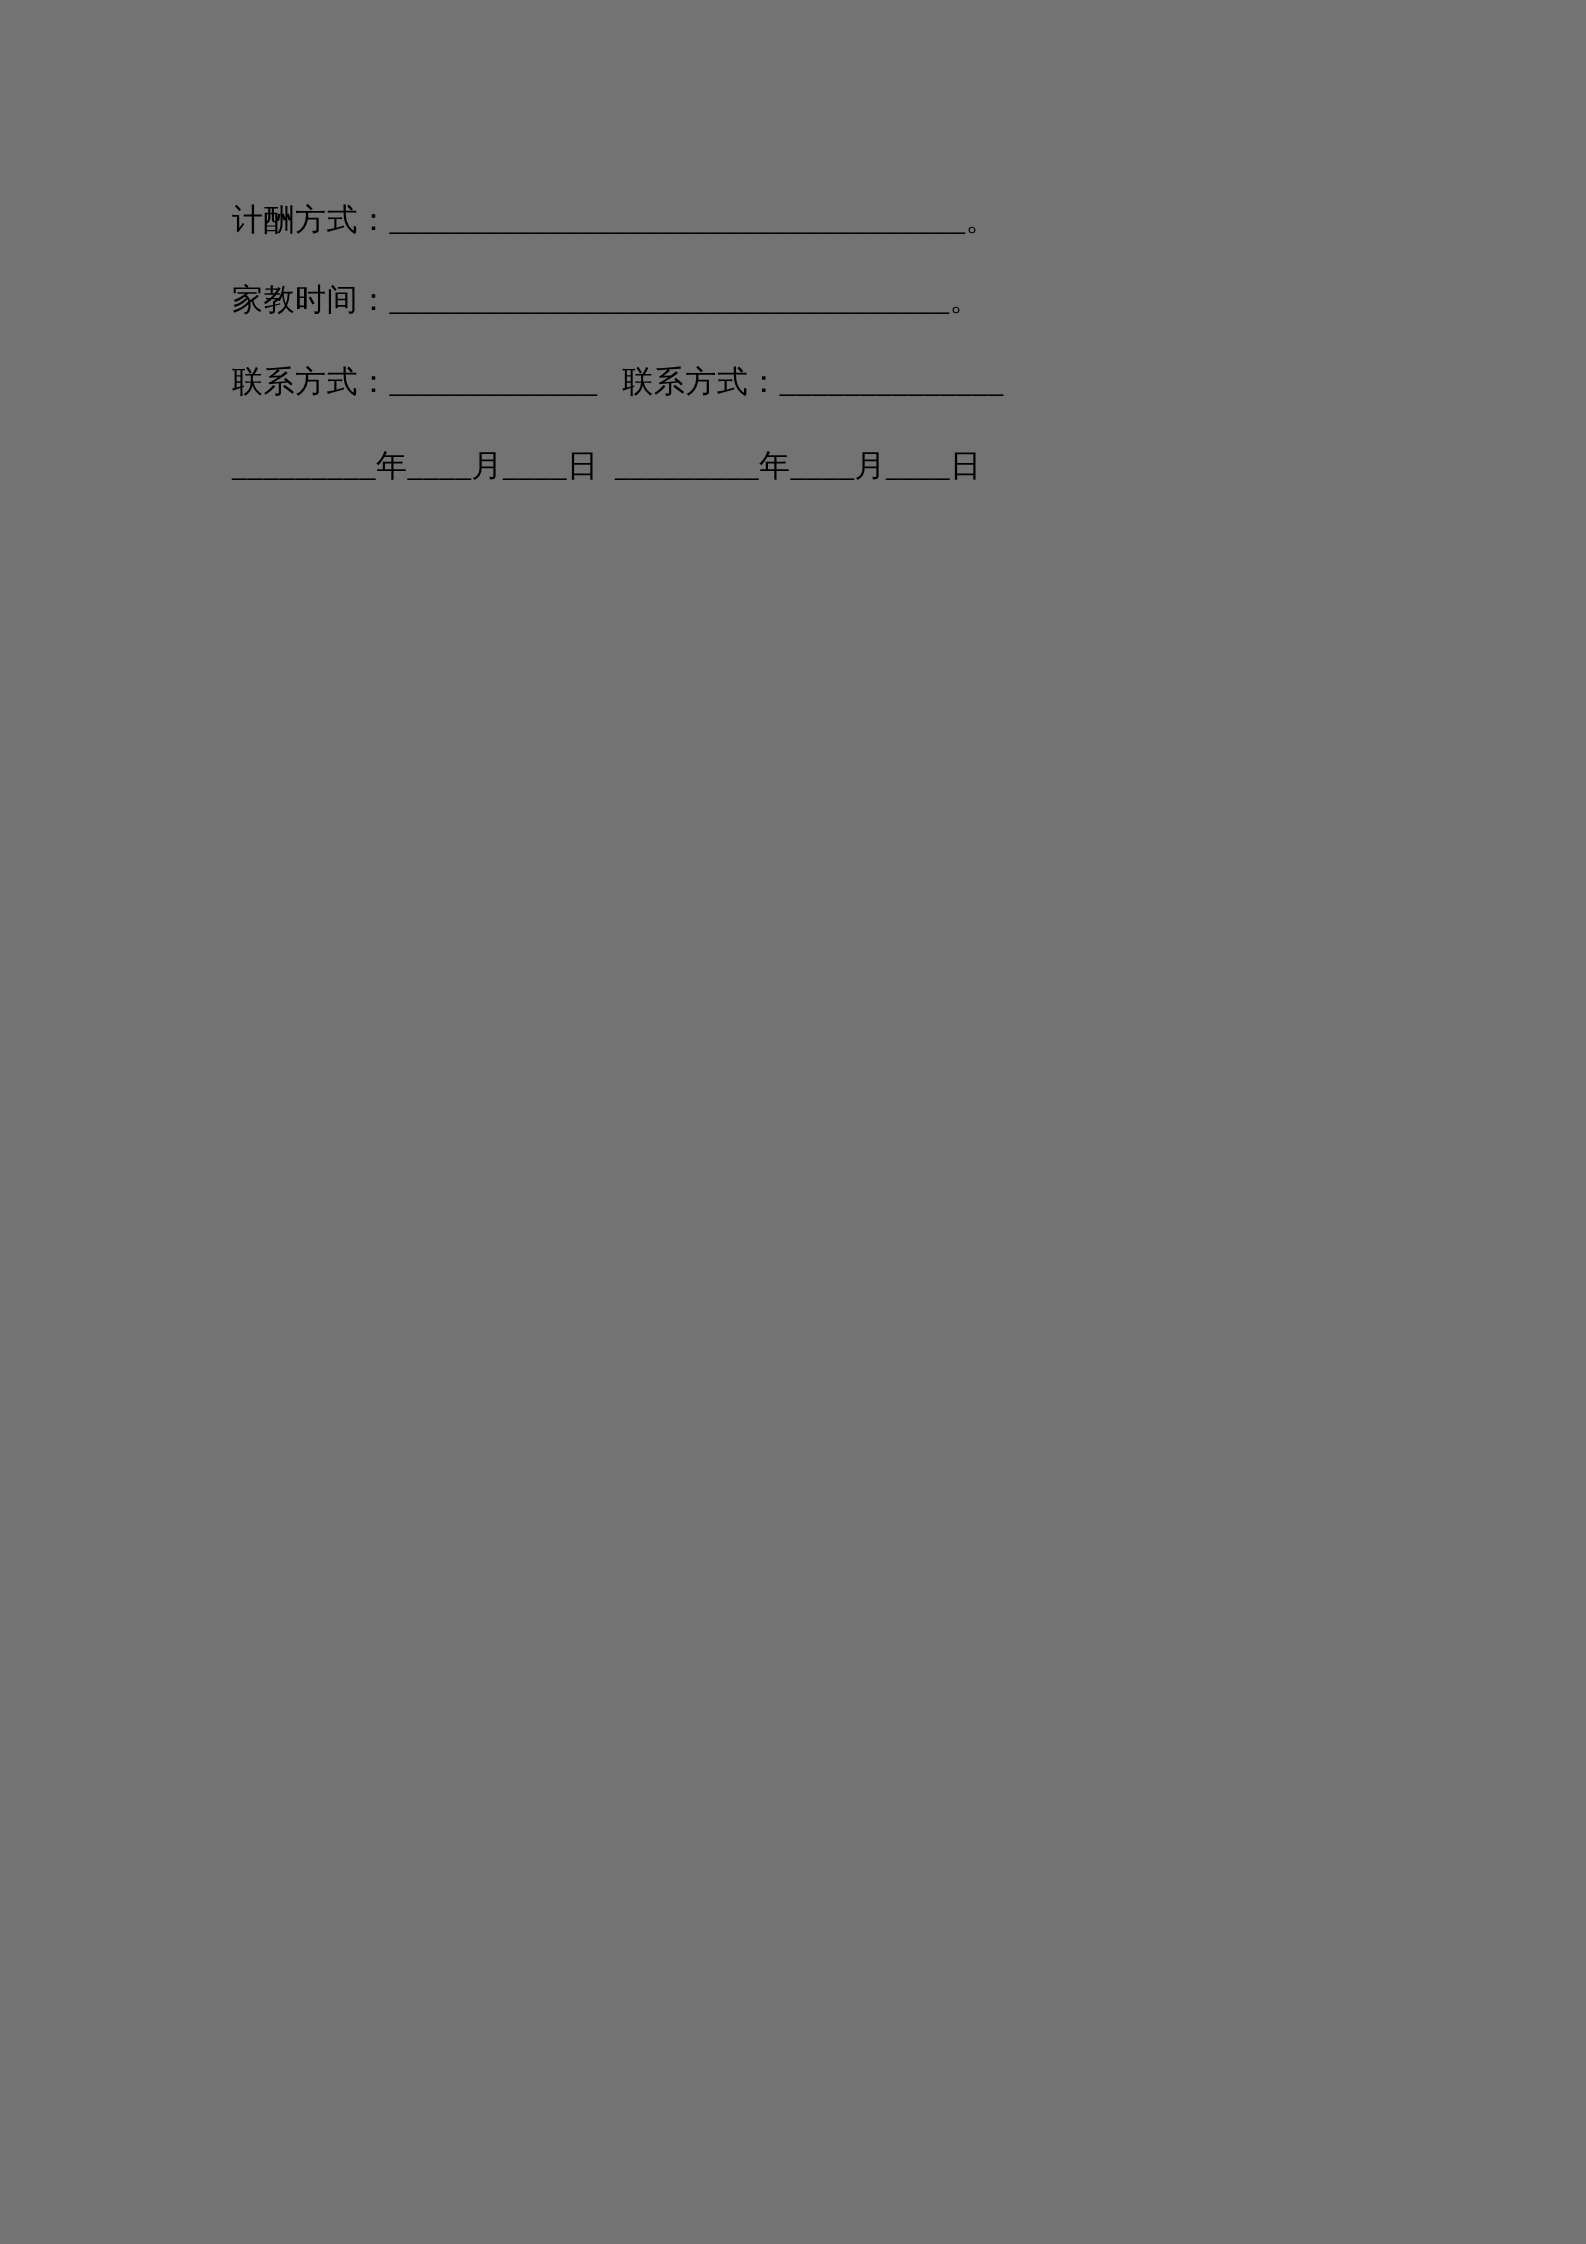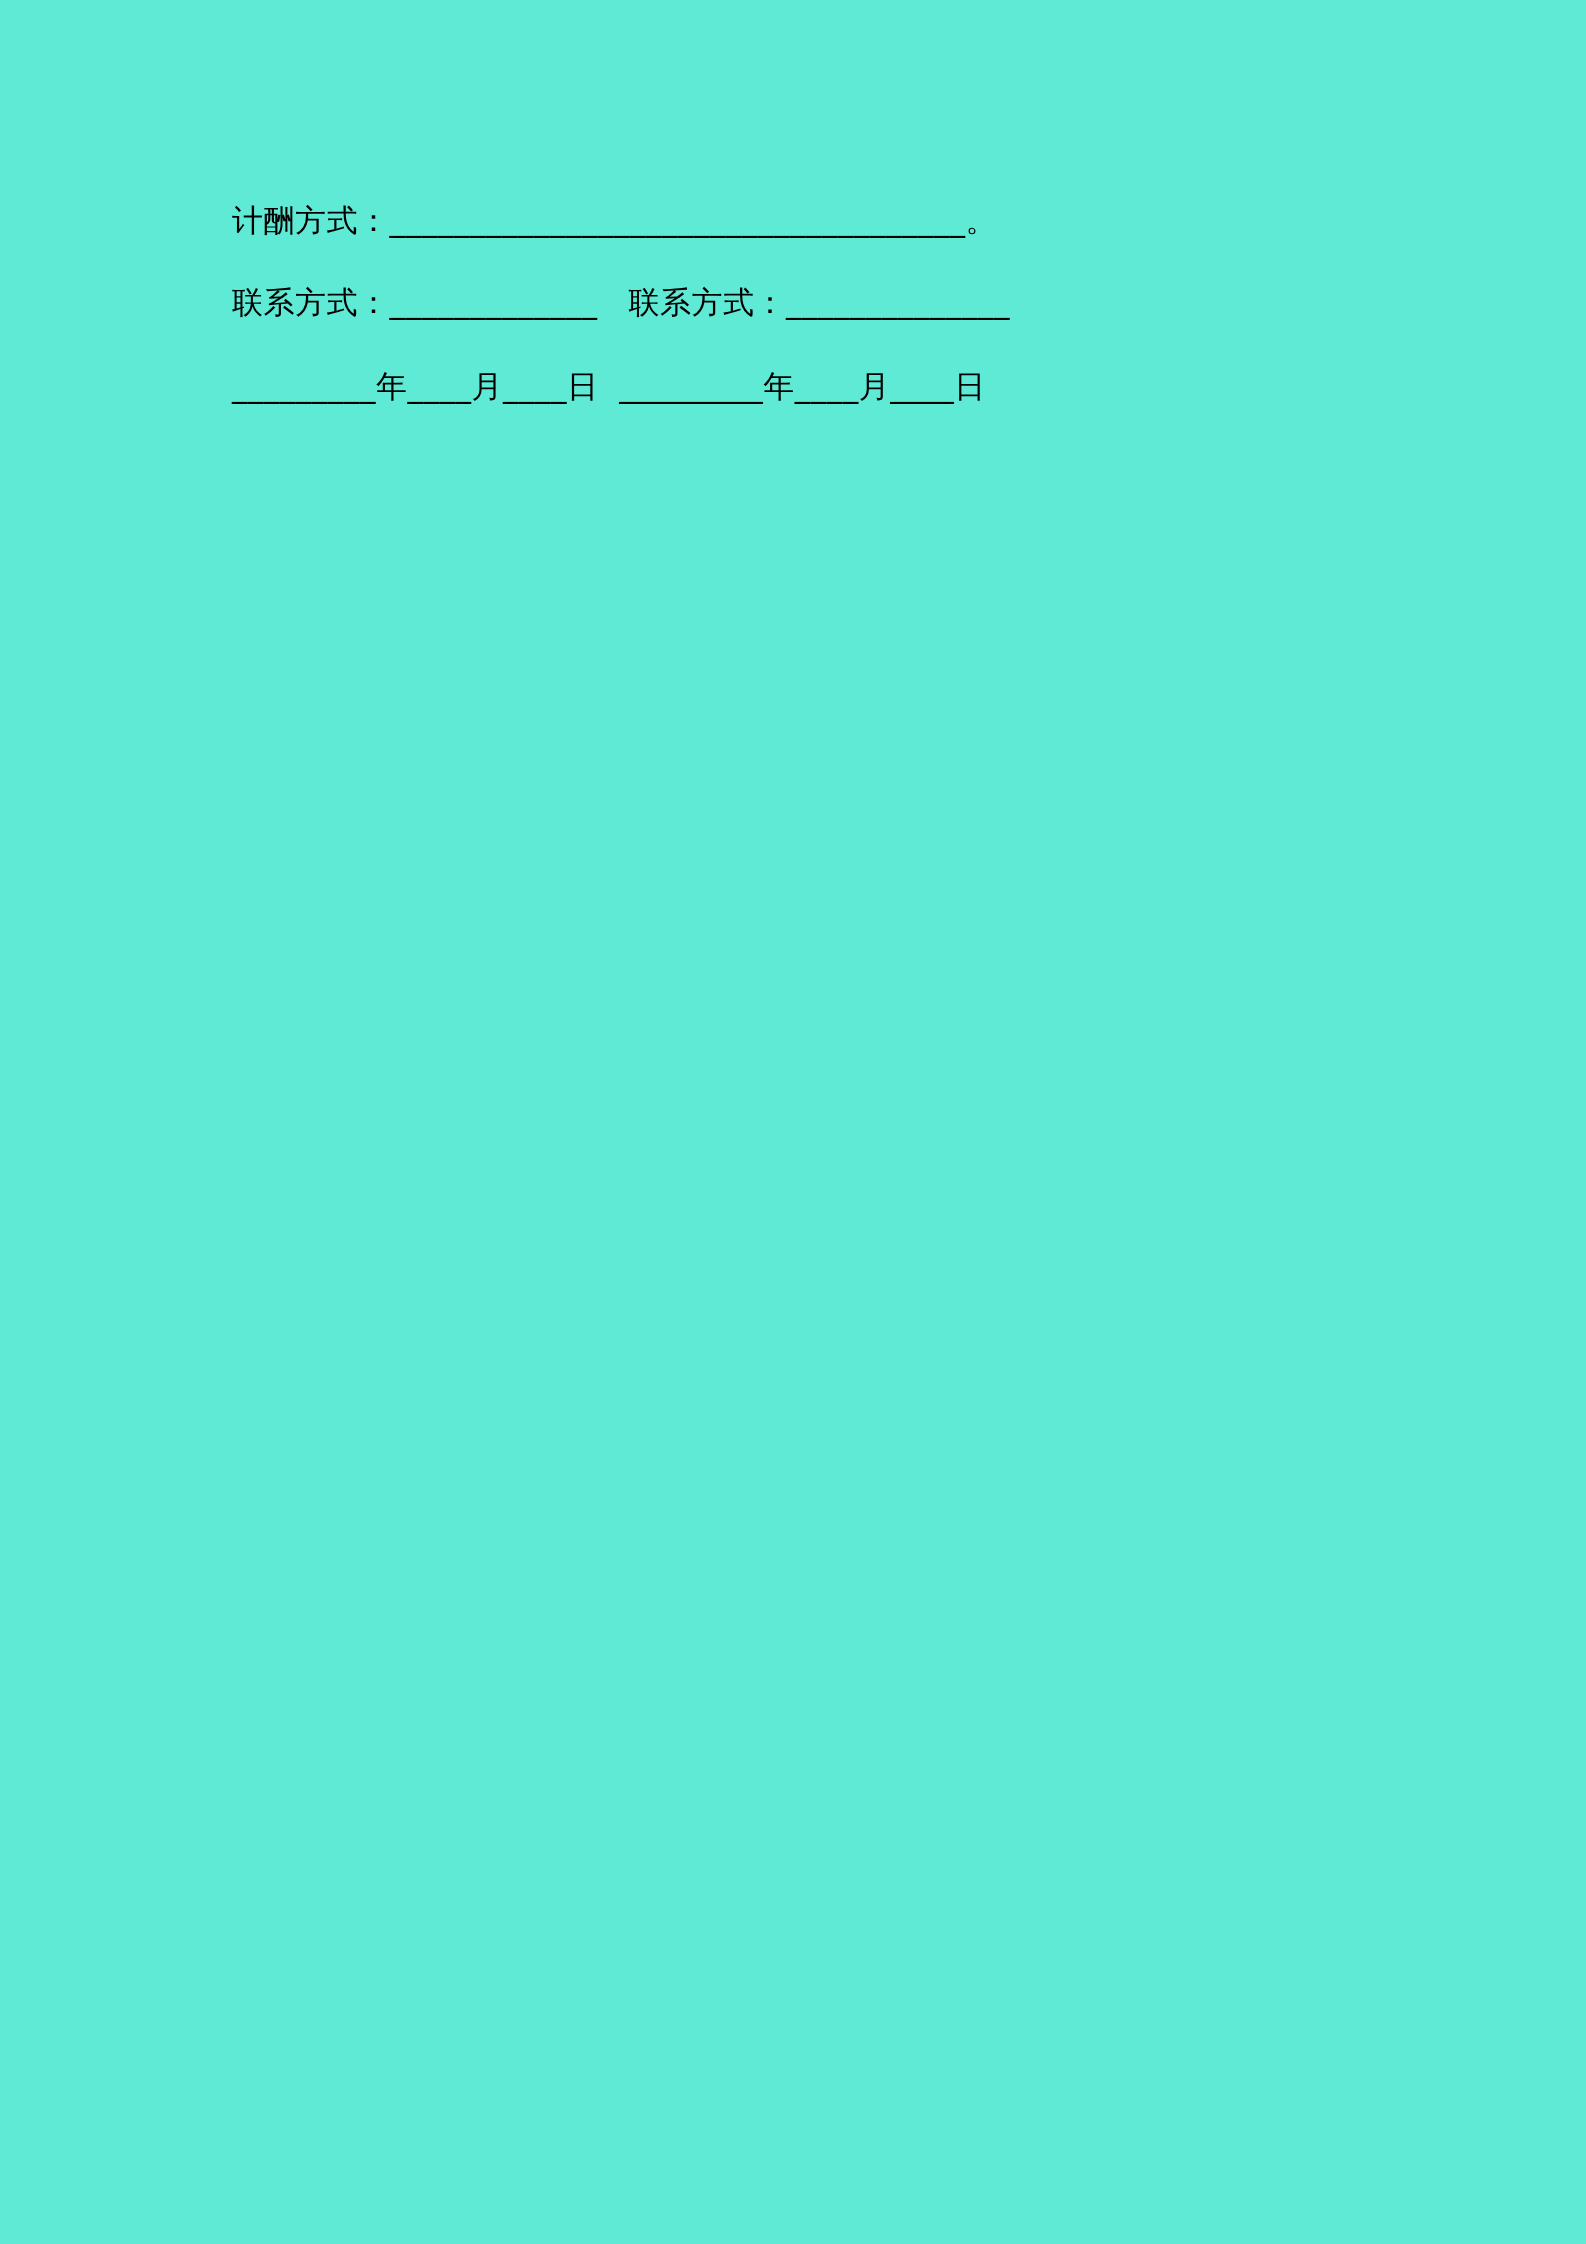--- a/index.html
+++ b/index.html
@@ -14,21 +14,22 @@
     color: #000000;
     position: relative;
     overflow: hidden;
   }
   .page {
     position: absolute;
     left: 0;
     top: 0;
     width: 1586px;
     height: 2244px;
-    background: #5eead4;
+    background: #737373;
+    font-family: Liberation Serif, serif;
   }
   .doc-body {
     position: absolute;
     left: 232px;
     top: 180px;
     width: 1150px;
   }
   .line {
     font-size: 31px;
     line-height: 80px;
@@ -41,20 +42,21 @@
 </style>
 </head>
 <body>
 
 <div class="page">
   <div class="doc-body">
 
     <div class="line">计酬方式：____________________________________。</div>
 
 
+    <div class="line">家教时间：___________________________________。</div>
 
 
     <div class="line signature">联系方式：_____________   联系方式：______________</div>
 
     <div class="line signature">_________年____月____日  _________年____月____日</div>
 
   </div>
 </div>
 
 </body></html>

